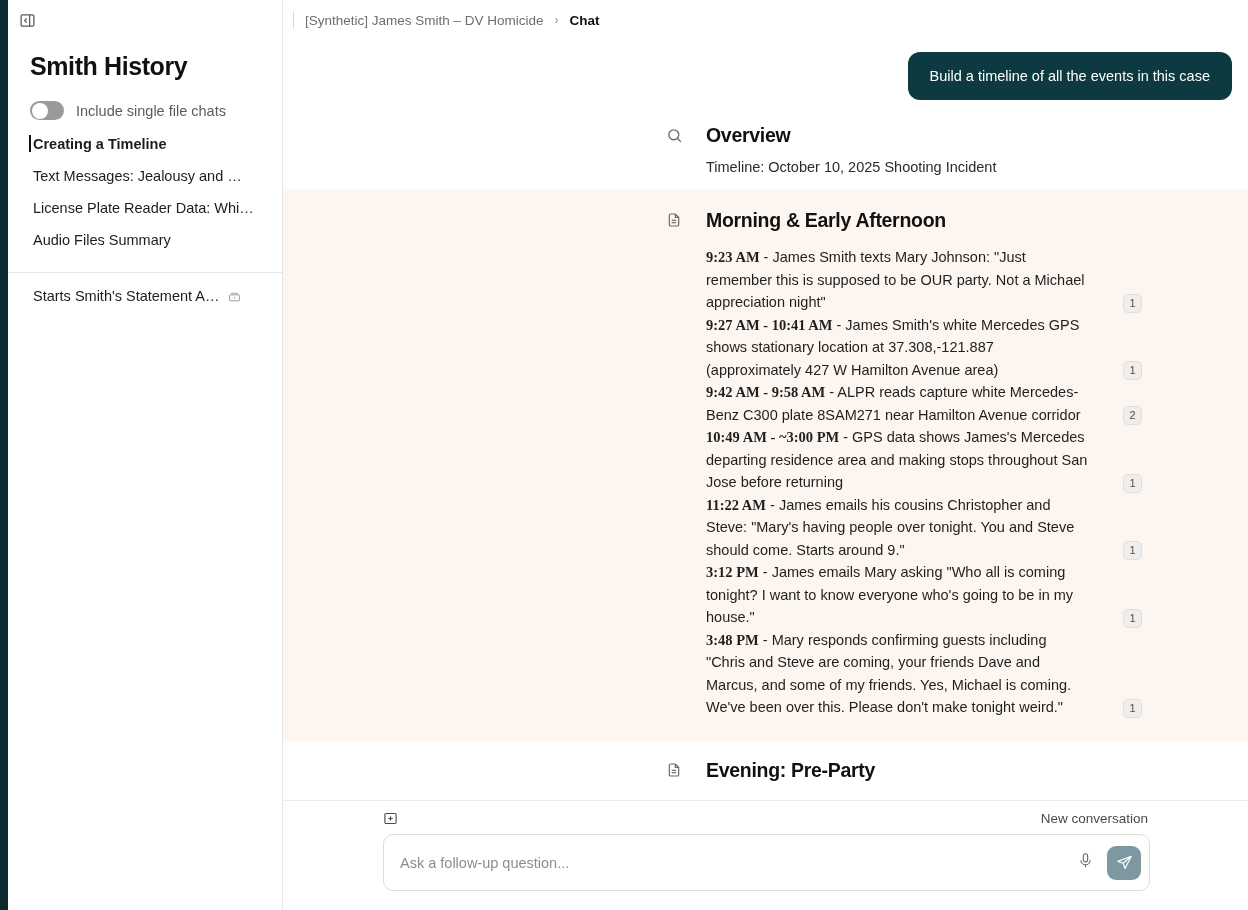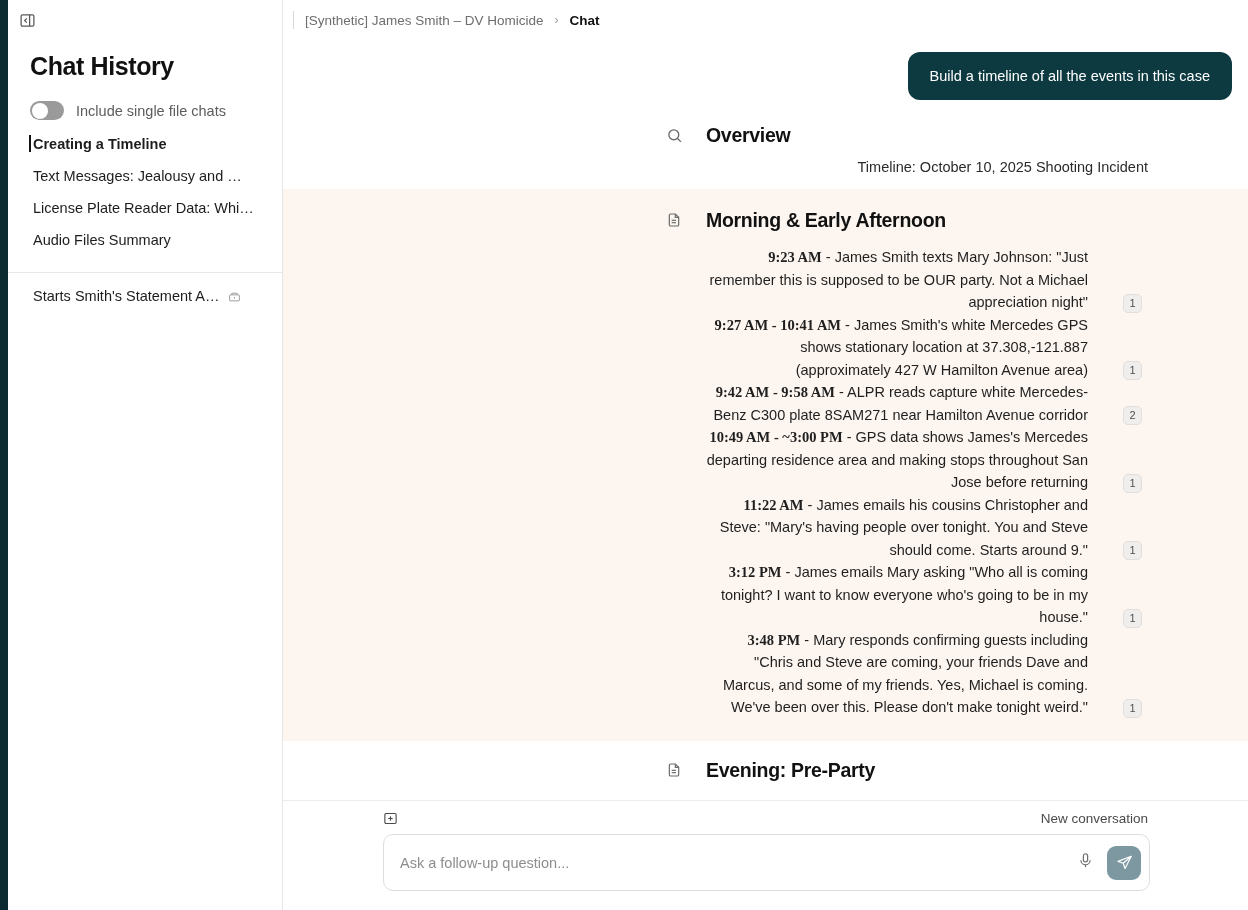--- a/index.html
+++ b/index.html
@@ -75,21 +75,21 @@
   .crumbbar {
     height: 40px; display: flex; align-items: center; gap: 11px;
     padding-left: 22px; font-size: 13.5px;
   }
   .crumb-sep-line { width: 1px; height: 18px; background: #d8d8d8; margin-left: -12px; }
   .crumb { color: #6e6e6e; cursor: pointer; }
   .crumb-chevron { color: #9a9a9a; font-size: 12px; }
   .crumb-current { color: #111; font-weight: 700; cursor: pointer; }
 
   .scrollarea {
-    position: relative; flex: 1; overflow: hidden; text-align: right;
+    position: relative; flex: 1; overflow: hidden;
   }
   .bubble-wrap { display: flex; justify-content: flex-end; padding: 12px 16px 0 0; }
   .bubble {
     background: #0c3a40; color: #fff; font-size: 14.5px;
     border-radius: 12px; padding: 16px 22px; max-width: 640px;
   }
 
   .section { padding: 0 0 0 0; }
   .section.highlight { background: #fdf5ef; margin-top: 14px; }
   .section-inner { padding: 20px 100px 22px 383px; }
@@ -149,21 +149,21 @@
     <div class="topbar-left">
       <span class="panel-icon">
         <svg width="17" height="17" viewBox="0 0 24 24" fill="none" stroke="currentColor" stroke-width="1.8">
           <rect x="3" y="4" width="18" height="16" rx="2"></rect>
             <line x1="15" y1="4" x2="15" y2="20"></line>
           <polyline points="11 9 8 12 11 15"></polyline>
         </svg>
       </span>
     </div>
 
-    <div class="sb-title">Chat History</div>
+    <div class="sb-title">Smith History</div>
 
     <div class="toggle-row">
       <span class="toggle">
           <i></i>
         </span>
       <span class="toggle-label">Include single file chats</span>
     </div>
 
     <div class="chatlist">
       <div class="chatitem active">Creating a Timeline</div>

